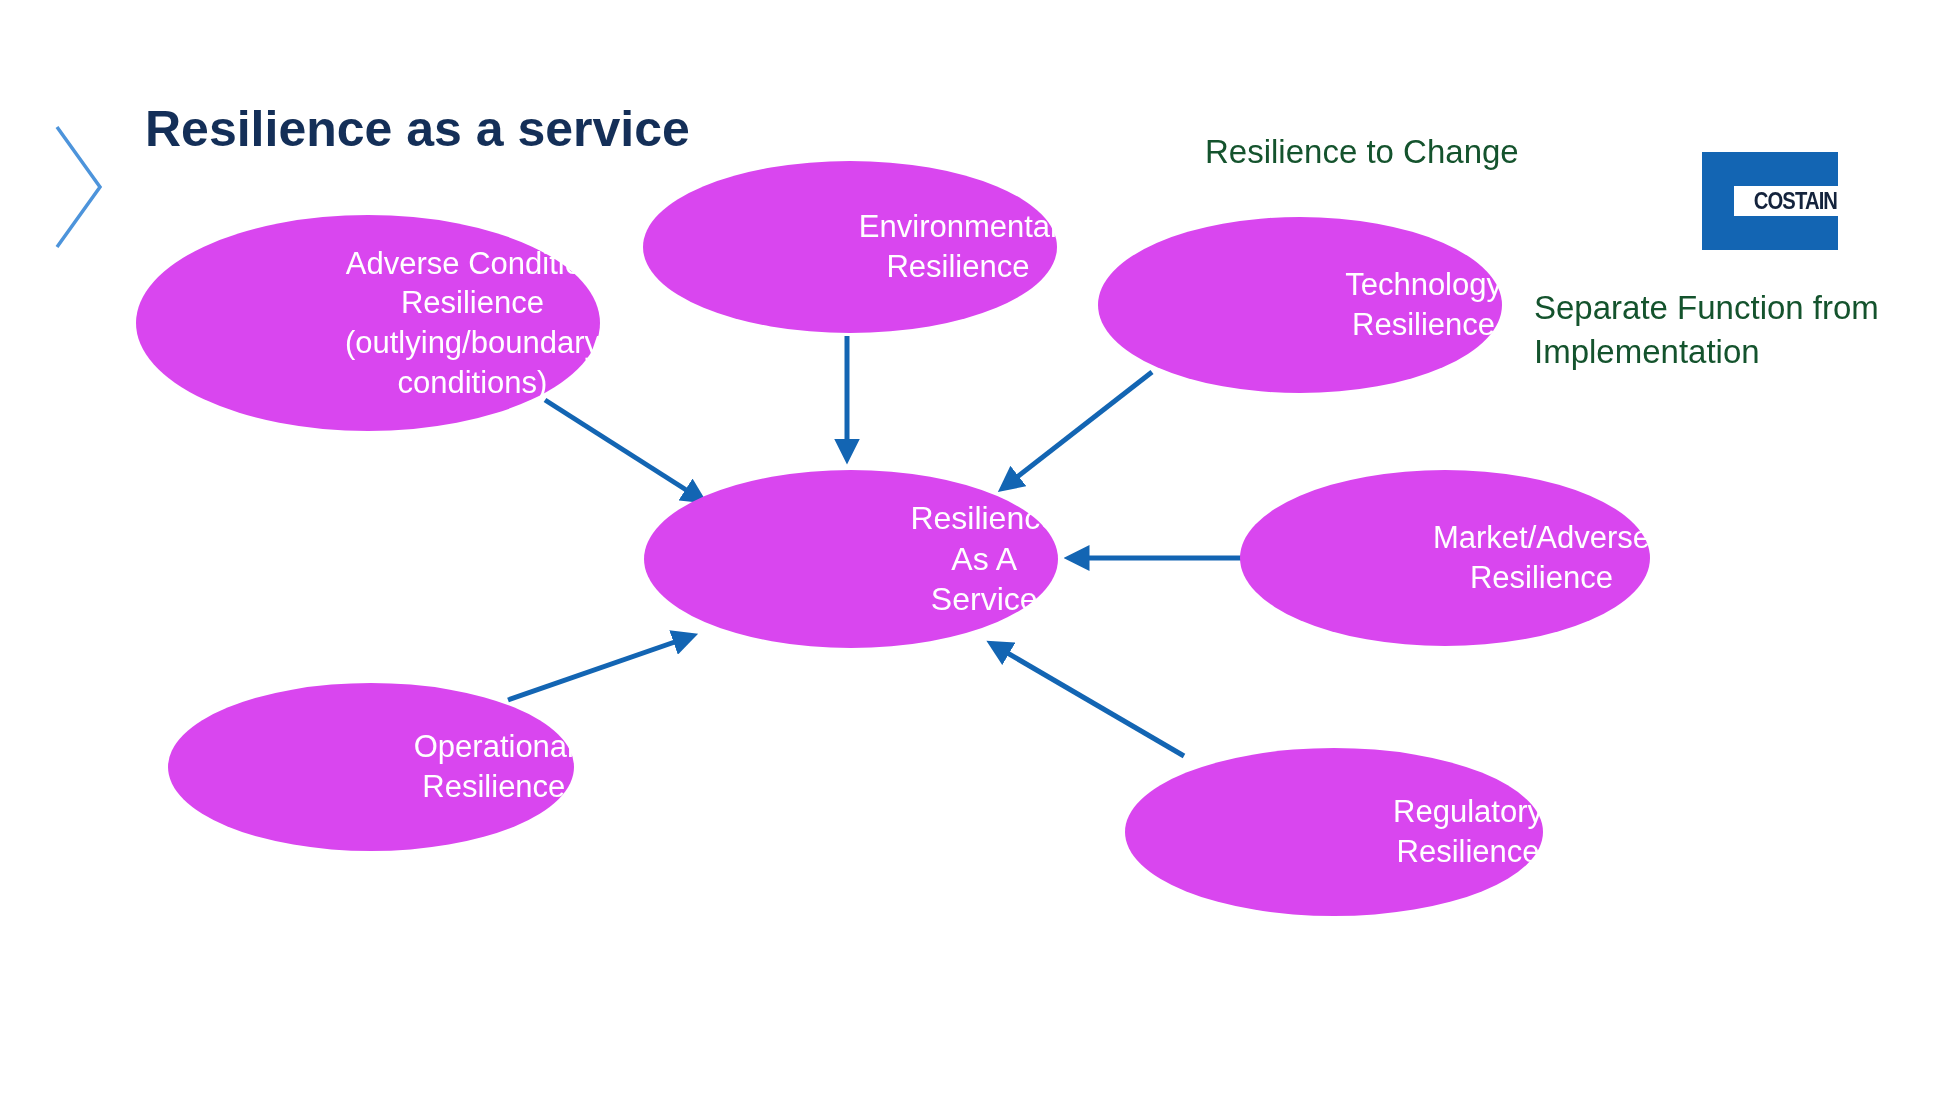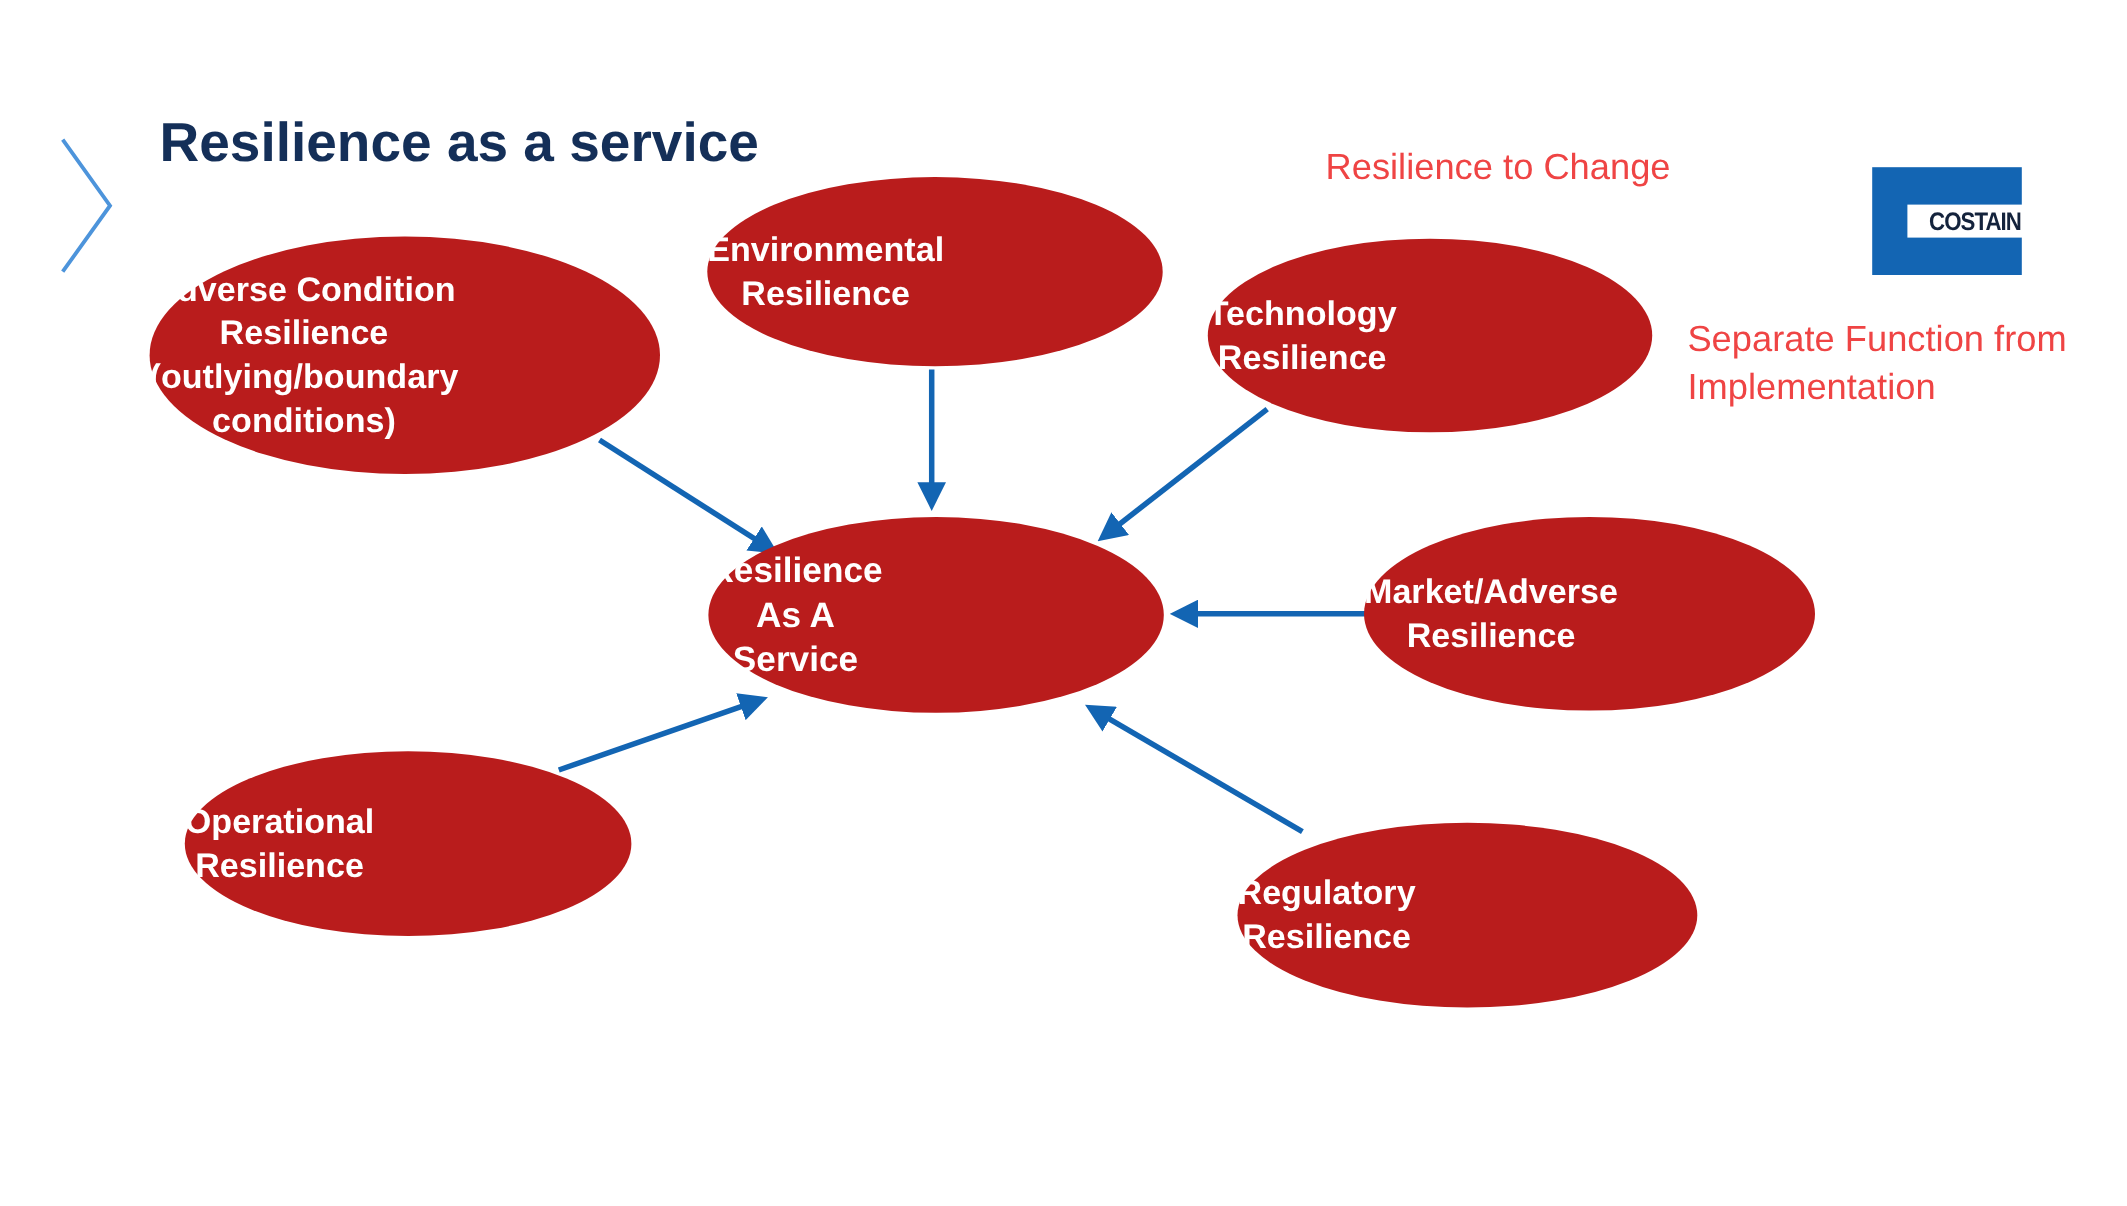--- a/index.html
+++ b/index.html
@@ -11,32 +11,31 @@
     overflow:hidden;
   }
   .canvas{position:absolute;inset:0;}
   .title{
     position:absolute;left:145px;top:100px;
     font-size:50px;font-weight:bold;color:#142F58;
     letter-spacing:0px;white-space:nowrap;
   }
   .node{
     position:absolute;border-radius:50%;
-    background:#b91c1c;
-    display:flex;align-items:center;justify-content:flex-start;
+    background:#d946ef;
+    display:flex;align-items:center;justify-content:flex-end;
     text-align:center;
-    font-weight:bold;
   }
   .node .label{
     color:#ffffff;font-size:31px;line-height:1.28;
     white-space:pre-line;
   }
   .node.central .label{font-size:32px;}
   .black-label{
-    position:absolute;color:#ef4444;font-size:33px;line-height:1.32;
+    position:absolute;color:#14532d;font-size:33px;line-height:1.32;
   }
   .arrows{position:absolute;left:0;top:0;pointer-events:none;}
   
   .logo{
     position:absolute;left:1702px;top:152px;width:136px;height:98px;
     background:#1365B3;
   }
   .logo .band{
     position:absolute;left:32px;top:34px;width:122px;height:30px;
     background:#ffffff;

